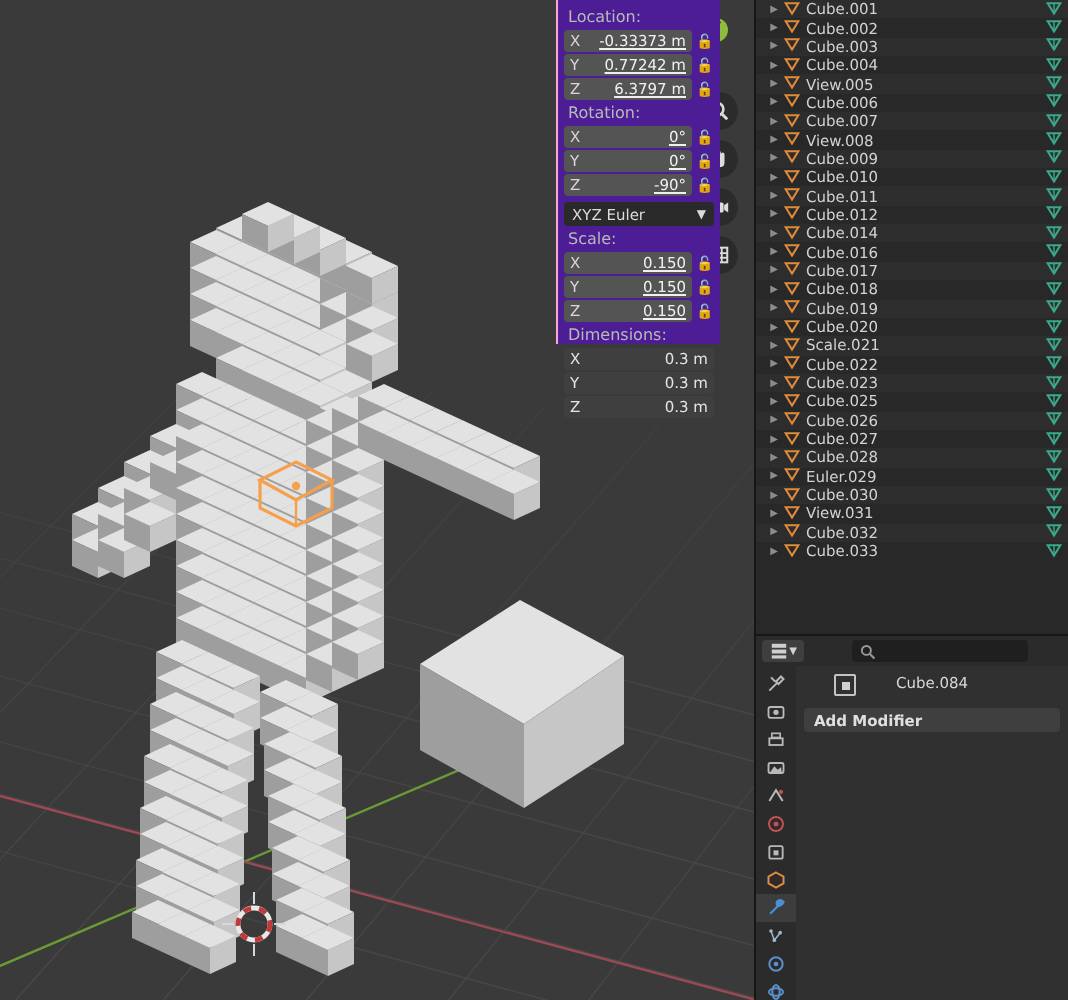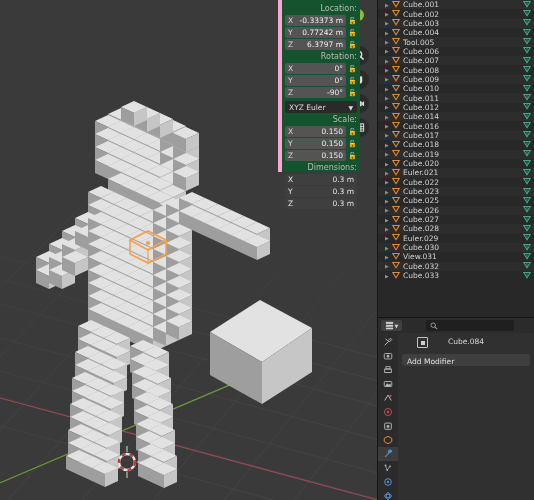--- a/index.html
+++ b/index.html
@@ -26,29 +26,29 @@
            color:#d8d8d8;}
 
   
   #side-tabs{position:absolute;right:0;top:0;width:14px;}
   .side-tab{width:14px;margin-bottom:3px;background:#2e2e2e;border-radius:0 0 0 0;
             color:#c8c8c8;font-size:7px;text-align:center;padding:5px 0;
             writing-mode:vertical-rl;letter-spacing:.3px;}
 
   
   #npanel{position:absolute;left:278px;top:0;width:82px;height:172px;
-          background:#14532d;border-left:4px solid #f9a8d4;padding:2px 3px;
-          box-sizing:border-box;text-align:right;}
+          background:#4c1d95;border-left:1px solid #f9a8d4;padding:2px 3px;
+          box-sizing:border-box;}
   .sec-label{color:#b9b9b9;font-size:8px;margin:2px 0 2px 2px;}
   .field-row{display:flex;align-items:center;margin-bottom:1px;}
   .field{flex:1;height:11px;background:#545454;border-radius:2px;
          display:flex;align-items:center;justify-content:space-between;
          padding:0 3px;box-sizing:border-box;color:#e8e8e8;font-size:7.5px;}
   .field .fname{color:#d9d9d9;}
-  .field .fval{color:#f0f0f0;}
+  .field .fval{color:#f0f0f0;text-decoration:underline;}
   .lockbtn{width:9px;height:11px;margin-left:2px;display:flex;
            align-items:center;justify-content:center;color:#9a9a9a;font-size:7px;}
   .dropdown{height:12px;background:#2a2a2a;border-radius:2px;margin:3px 0 2px 0;
             display:flex;align-items:center;justify-content:space-between;
             padding:0 4px;box-sizing:border-box;font-size:7.5px;color:#dcdcdc;}
   .dim-field{height:11px;background:#3f3f3f;border-radius:2px;
              display:flex;align-items:center;justify-content:space-between;
              padding:0 3px;box-sizing:border-box;font-size:7.5px;margin-bottom:1px;}
 
   
@@ -80,22 +80,22 @@
         font-size:9px;color:#b9b9b9;}
   .ptab.active{background:#3d3d3d;color:#4a8fd4;}
   #prop-body{position:absolute;left:20px;top:15px;right:0;bottom:0;background:#303030;
              padding:4px 4px 0 4px;box-sizing:border-box;}
   .breadcrumb{display:flex;gap:20px;font-size:7.5px;
               color:#d8d8d8;margin-bottom:6px;margin-left:15px;}
   .bc-ico{width:9px;height:9px;border:1px solid #c4c4c4;border-radius:1px;
           display:flex;align-items:center;justify-content:center;}
   .bc-ico i{display:block;width:4px;height:4px;background:#d0d0d0;}
   .add-mod{height:12px;background:#3f3f3f;border-radius:2px;display:flex;
-           align-items:flex-end;padding-left:5px;box-sizing:border-box;
-           font-size:7.5px;color:#e0e0e0;}
+           align-items:center;padding-left:5px;box-sizing:border-box;
+           font-size:7.5px;color:#e0e0e0;font-weight:bold;}
 
   
   .vsep{position:absolute;background:#161616;}
 </style>
 </head>
 <body>
 
 <div id="app">
 
   <div id="viewport">
@@ -568,21 +568,21 @@
           <span class="mesh-ico"><svg width="8" height="8" viewBox="0 0 10 10">
               <polygon points="1,2 9,2 5,8.5" fill="none" stroke="#3aa98c" stroke-width="1.3"></polygon>
               <line x1="5" y1="2" x2="5" y2="8.5" stroke="#3aa98c" stroke-width="0.9"></line>
             </svg></span>
         </div>
         <div class="out-row">
           <span class="disc">▶</span>
           <span class="obj-ico"><svg width="8" height="8" viewBox="0 0 10 10">
               <polygon points="1,2 9,2 5,8.5" fill="none" stroke="#e08a3c" stroke-width="1.3"></polygon>
             </svg></span>
-          <span class="out-name">Tool.005</span>
+          <span class="out-name">View.005</span>
           <span class="mesh-ico"><svg width="8" height="8" viewBox="0 0 10 10">
               <polygon points="1,2 9,2 5,8.5" fill="none" stroke="#3aa98c" stroke-width="1.3"></polygon>
               <line x1="5" y1="2" x2="5" y2="8.5" stroke="#3aa98c" stroke-width="0.9"></line>
             </svg></span>
         </div>
         <div class="out-row">
           <span class="disc">▶</span>
           <span class="obj-ico"><svg width="8" height="8" viewBox="0 0 10 10">
               <polygon points="1,2 9,2 5,8.5" fill="none" stroke="#e08a3c" stroke-width="1.3"></polygon>
             </svg></span>
@@ -601,21 +601,21 @@
           <span class="mesh-ico"><svg width="8" height="8" viewBox="0 0 10 10">
               <polygon points="1,2 9,2 5,8.5" fill="none" stroke="#3aa98c" stroke-width="1.3"></polygon>
               <line x1="5" y1="2" x2="5" y2="8.5" stroke="#3aa98c" stroke-width="0.9"></line>
             </svg></span>
         </div>
         <div class="out-row">
           <span class="disc">▶</span>
           <span class="obj-ico"><svg width="8" height="8" viewBox="0 0 10 10">
               <polygon points="1,2 9,2 5,8.5" fill="none" stroke="#e08a3c" stroke-width="1.3"></polygon>
             </svg></span>
-          <span class="out-name">Cube.008</span>
+          <span class="out-name">View.008</span>
           <span class="mesh-ico"><svg width="8" height="8" viewBox="0 0 10 10">
               <polygon points="1,2 9,2 5,8.5" fill="none" stroke="#3aa98c" stroke-width="1.3"></polygon>
               <line x1="5" y1="2" x2="5" y2="8.5" stroke="#3aa98c" stroke-width="0.9"></line>
             </svg></span>
         </div>
         <div class="out-row">
           <span class="disc">▶</span>
           <span class="obj-ico"><svg width="8" height="8" viewBox="0 0 10 10">
               <polygon points="1,2 9,2 5,8.5" fill="none" stroke="#e08a3c" stroke-width="1.3"></polygon>
             </svg></span>
@@ -722,21 +722,21 @@
           <span class="mesh-ico"><svg width="8" height="8" viewBox="0 0 10 10">
               <polygon points="1,2 9,2 5,8.5" fill="none" stroke="#3aa98c" stroke-width="1.3"></polygon>
               <line x1="5" y1="2" x2="5" y2="8.5" stroke="#3aa98c" stroke-width="0.9"></line>
             </svg></span>
         </div>
         <div class="out-row">
           <span class="disc">▶</span>
           <span class="obj-ico"><svg width="8" height="8" viewBox="0 0 10 10">
               <polygon points="1,2 9,2 5,8.5" fill="none" stroke="#e08a3c" stroke-width="1.3"></polygon>
             </svg></span>
-          <span class="out-name">Euler.021</span>
+          <span class="out-name">Scale.021</span>
           <span class="mesh-ico"><svg width="8" height="8" viewBox="0 0 10 10">
               <polygon points="1,2 9,2 5,8.5" fill="none" stroke="#3aa98c" stroke-width="1.3"></polygon>
               <line x1="5" y1="2" x2="5" y2="8.5" stroke="#3aa98c" stroke-width="0.9"></line>
             </svg></span>
         </div>
         <div class="out-row">
           <span class="disc">▶</span>
           <span class="obj-ico"><svg width="8" height="8" viewBox="0 0 10 10">
               <polygon points="1,2 9,2 5,8.5" fill="none" stroke="#e08a3c" stroke-width="1.3"></polygon>
             </svg></span>

